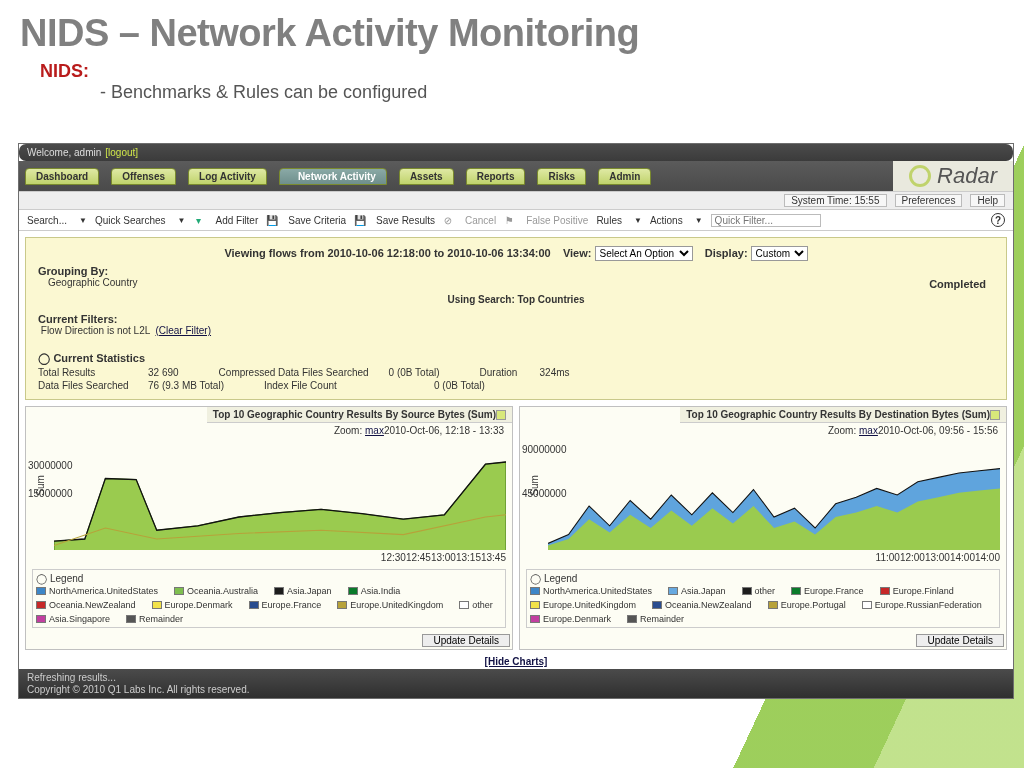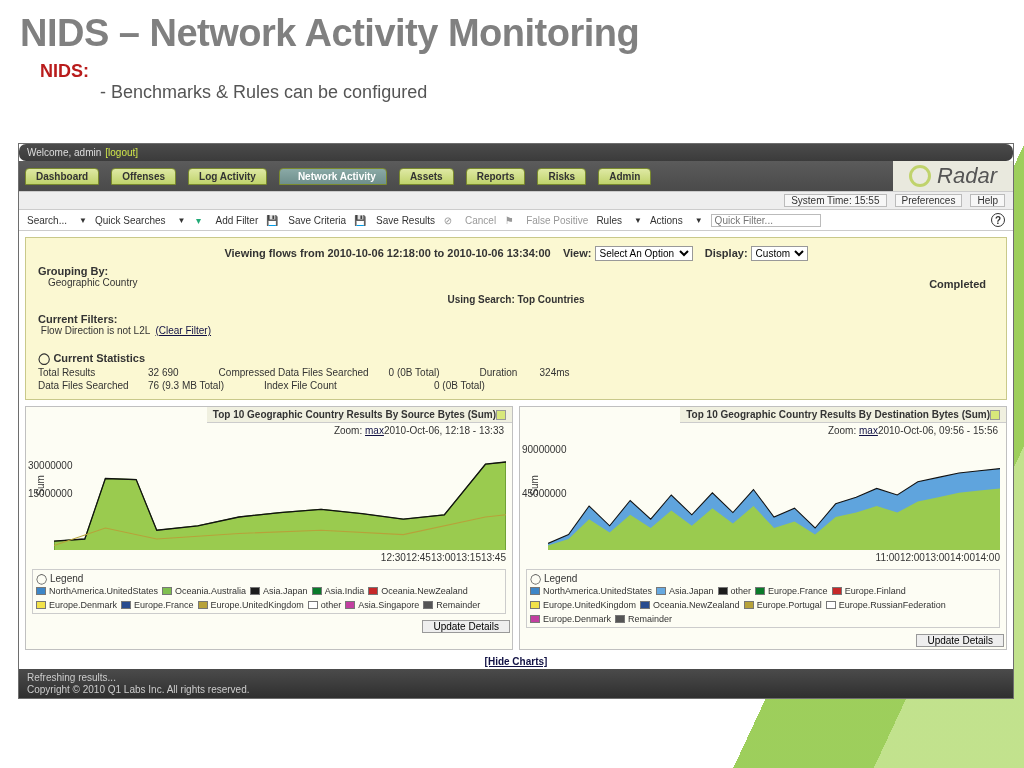--- a/index.html
+++ b/index.html
@@ -53,21 +53,21 @@
   .chart-hdr .sq { width:10px; height:10px; background:#d8e87a; border:1px solid #999;}
   .chart-meta { display:flex; justify-content:space-between; padding:2px 8px; font-size:10px;}
   .chart-meta a { color:#114; }
   .chart-plot { height:110px; position:relative; margin:2px 6px 2px 28px; }
   .chart-plot .ylabel { position:absolute; left:-24px; top:40px; transform:rotate(-90deg); font-size:10px;}
   .chart-plot svg { width:100%; height:100%; display:block; }
   .chart-plot .ytick { position:absolute; left:-26px; font-size:10px; }
   .chart-xaxis { display:flex; justify-content:space-around; font-size:10px; padding:0 6px 2px 28px;}
   .legend-box { border:1px solid #ccc; margin:4px 6px; padding:3px; font-size:9px; }
   .legend-box .lg-title { font-size:10px; }
-  .legend-items { display:flex; flex-wrap:wrap; gap:4px 4px; margin-top:2px;}
+  .legend-items { display:flex; flex-wrap:wrap; gap:4px 16px; margin-top:2px;}
   .lg { display:inline-flex; align-items:center; gap:3px; }
   .lg .sw { width:10px; height:8px; border:1px solid #777; }
   .chart-foot { text-align:center; padding:2px; }
   .chart-foot button { font-size:10px; padding:0 10px; border:1px solid #999; background:#eee; cursor:pointer;}
   .hide-charts { text-align:center; font-size:10px; padding:2px; }
   .hide-charts a { color:#114;font-weight:bold; }
 
   .app-footer { background:linear-gradient(#4b4b4b,#2f2f2f); color:#ccc; font-size:10px; padding:3px 8px; display:flex; flex-direction:column; gap:1px;}
 
   

